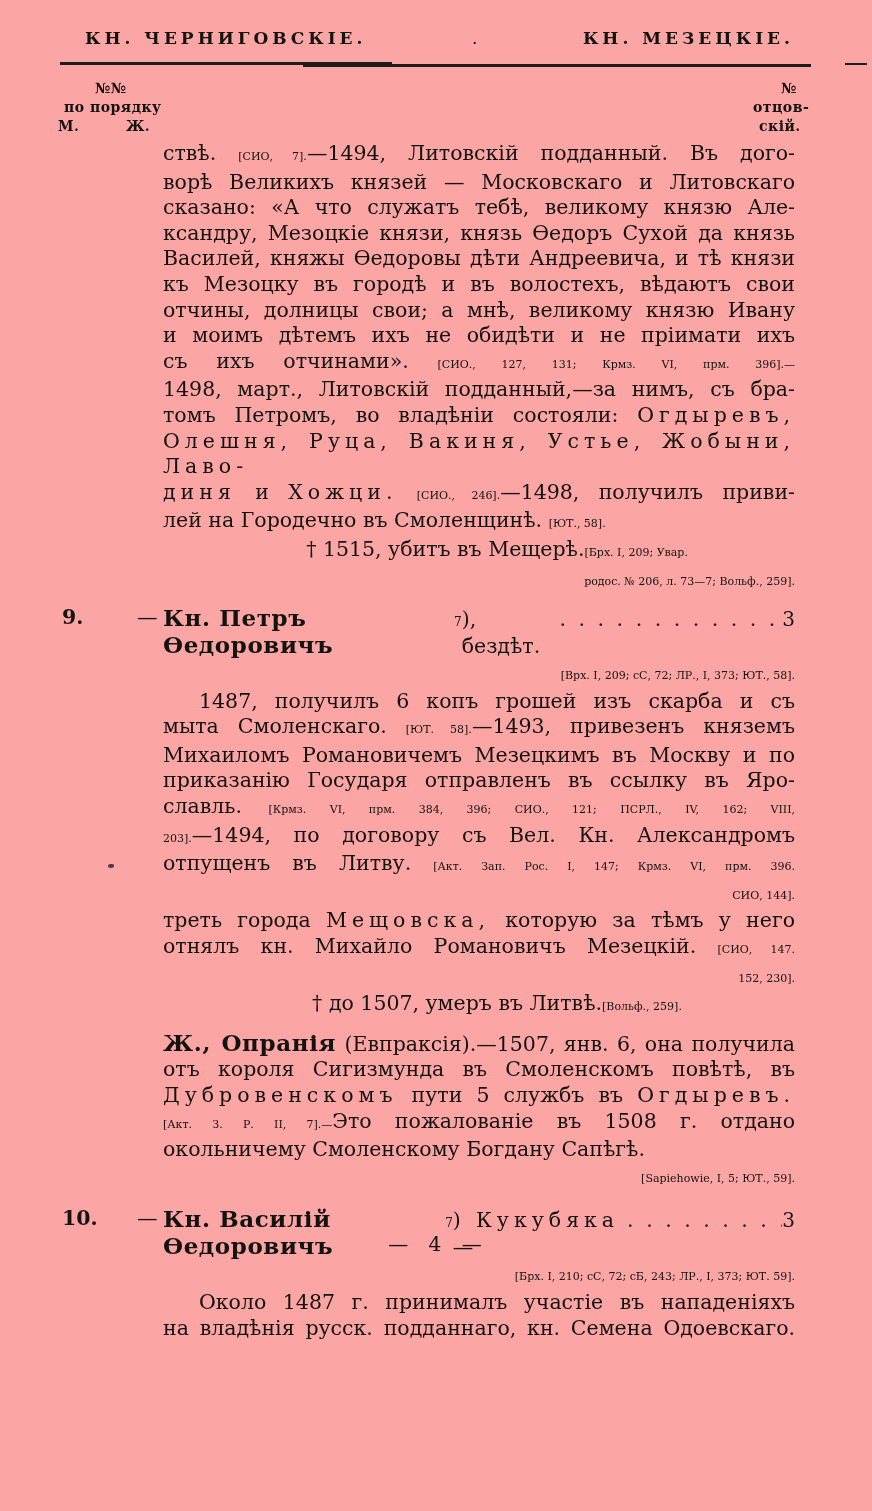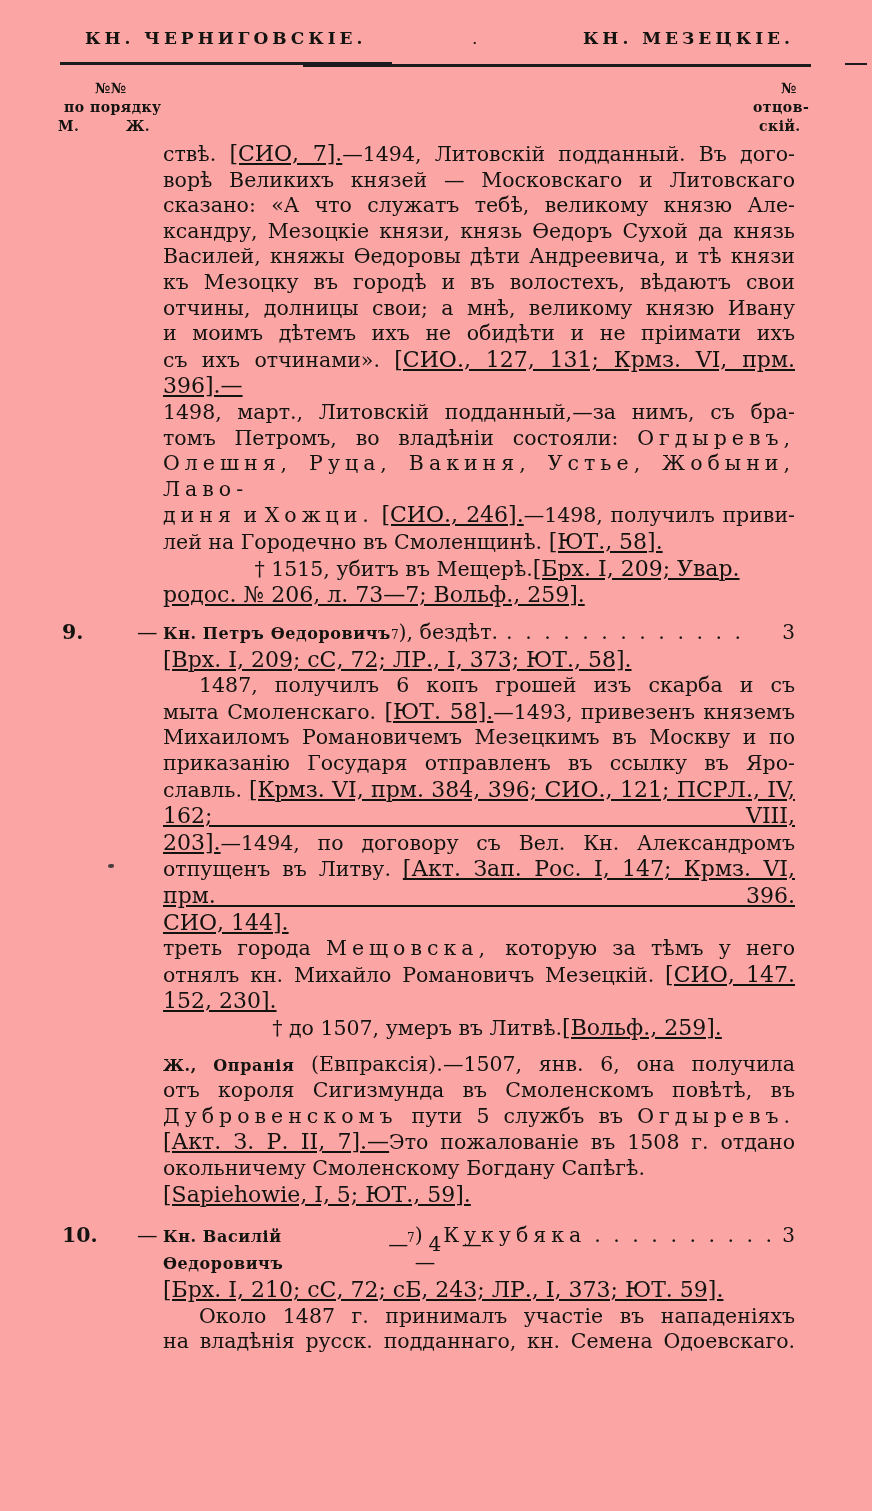--- a/index.html
+++ b/index.html
@@ -23,27 +23,27 @@
   
   .colhead{position:absolute; font-size:14px; font-weight:bold; letter-spacing:0.5px;}
   
   .text-column{
     position:absolute; left:163px; top:141px; width:632px;
     font-size:20.5px;
   }
   .line{position:relative; line-height:25.6px; min-height:25.6px;}
   .j{text-align:justify; text-align-last:justify;}
   .l{text-align:left;}
-  .r{}
+  .r{text-align:right;}
   .split{display:flex; justify-content:center; align-items:baseline;}
   .ind{text-indent:36px;}
   .split.ind{text-indent:0; padding-left:36px;}
   .head-line{display:flex; align-items:baseline; line-height:27px; text-indent:0;}
-  .seg-sm{font-size:22px;text-decoration:underline;}
-  .seg-b{font-weight:bold; letter-spacing:0.6px; font-size:16px;}
+  .seg-sm{font-size:11px;}
+  .seg-b{font-weight:bold; letter-spacing:0.6px; font-size:23px;}
   .seg-sp{letter-spacing:5px;}
   .seg-sup{font-size:12px; line-height:0;}
   .seg-mnum{position:absolute; left:-101px; font-weight:bold; font-size:20.5px; letter-spacing:0;}
   .seg-mdash{position:absolute; left:-26px;}
   .seg-dots{flex:1 1 auto; overflow:hidden; white-space:nowrap; padding:0 8px; letter-spacing:3px;}
   .seg-rnum{font-size:20px;}
   .footer{
     position:absolute; top:1232px; left:0; width:100%;
     text-align:center; font-size:20px; letter-spacing:2px; word-spacing:10px;
   }

